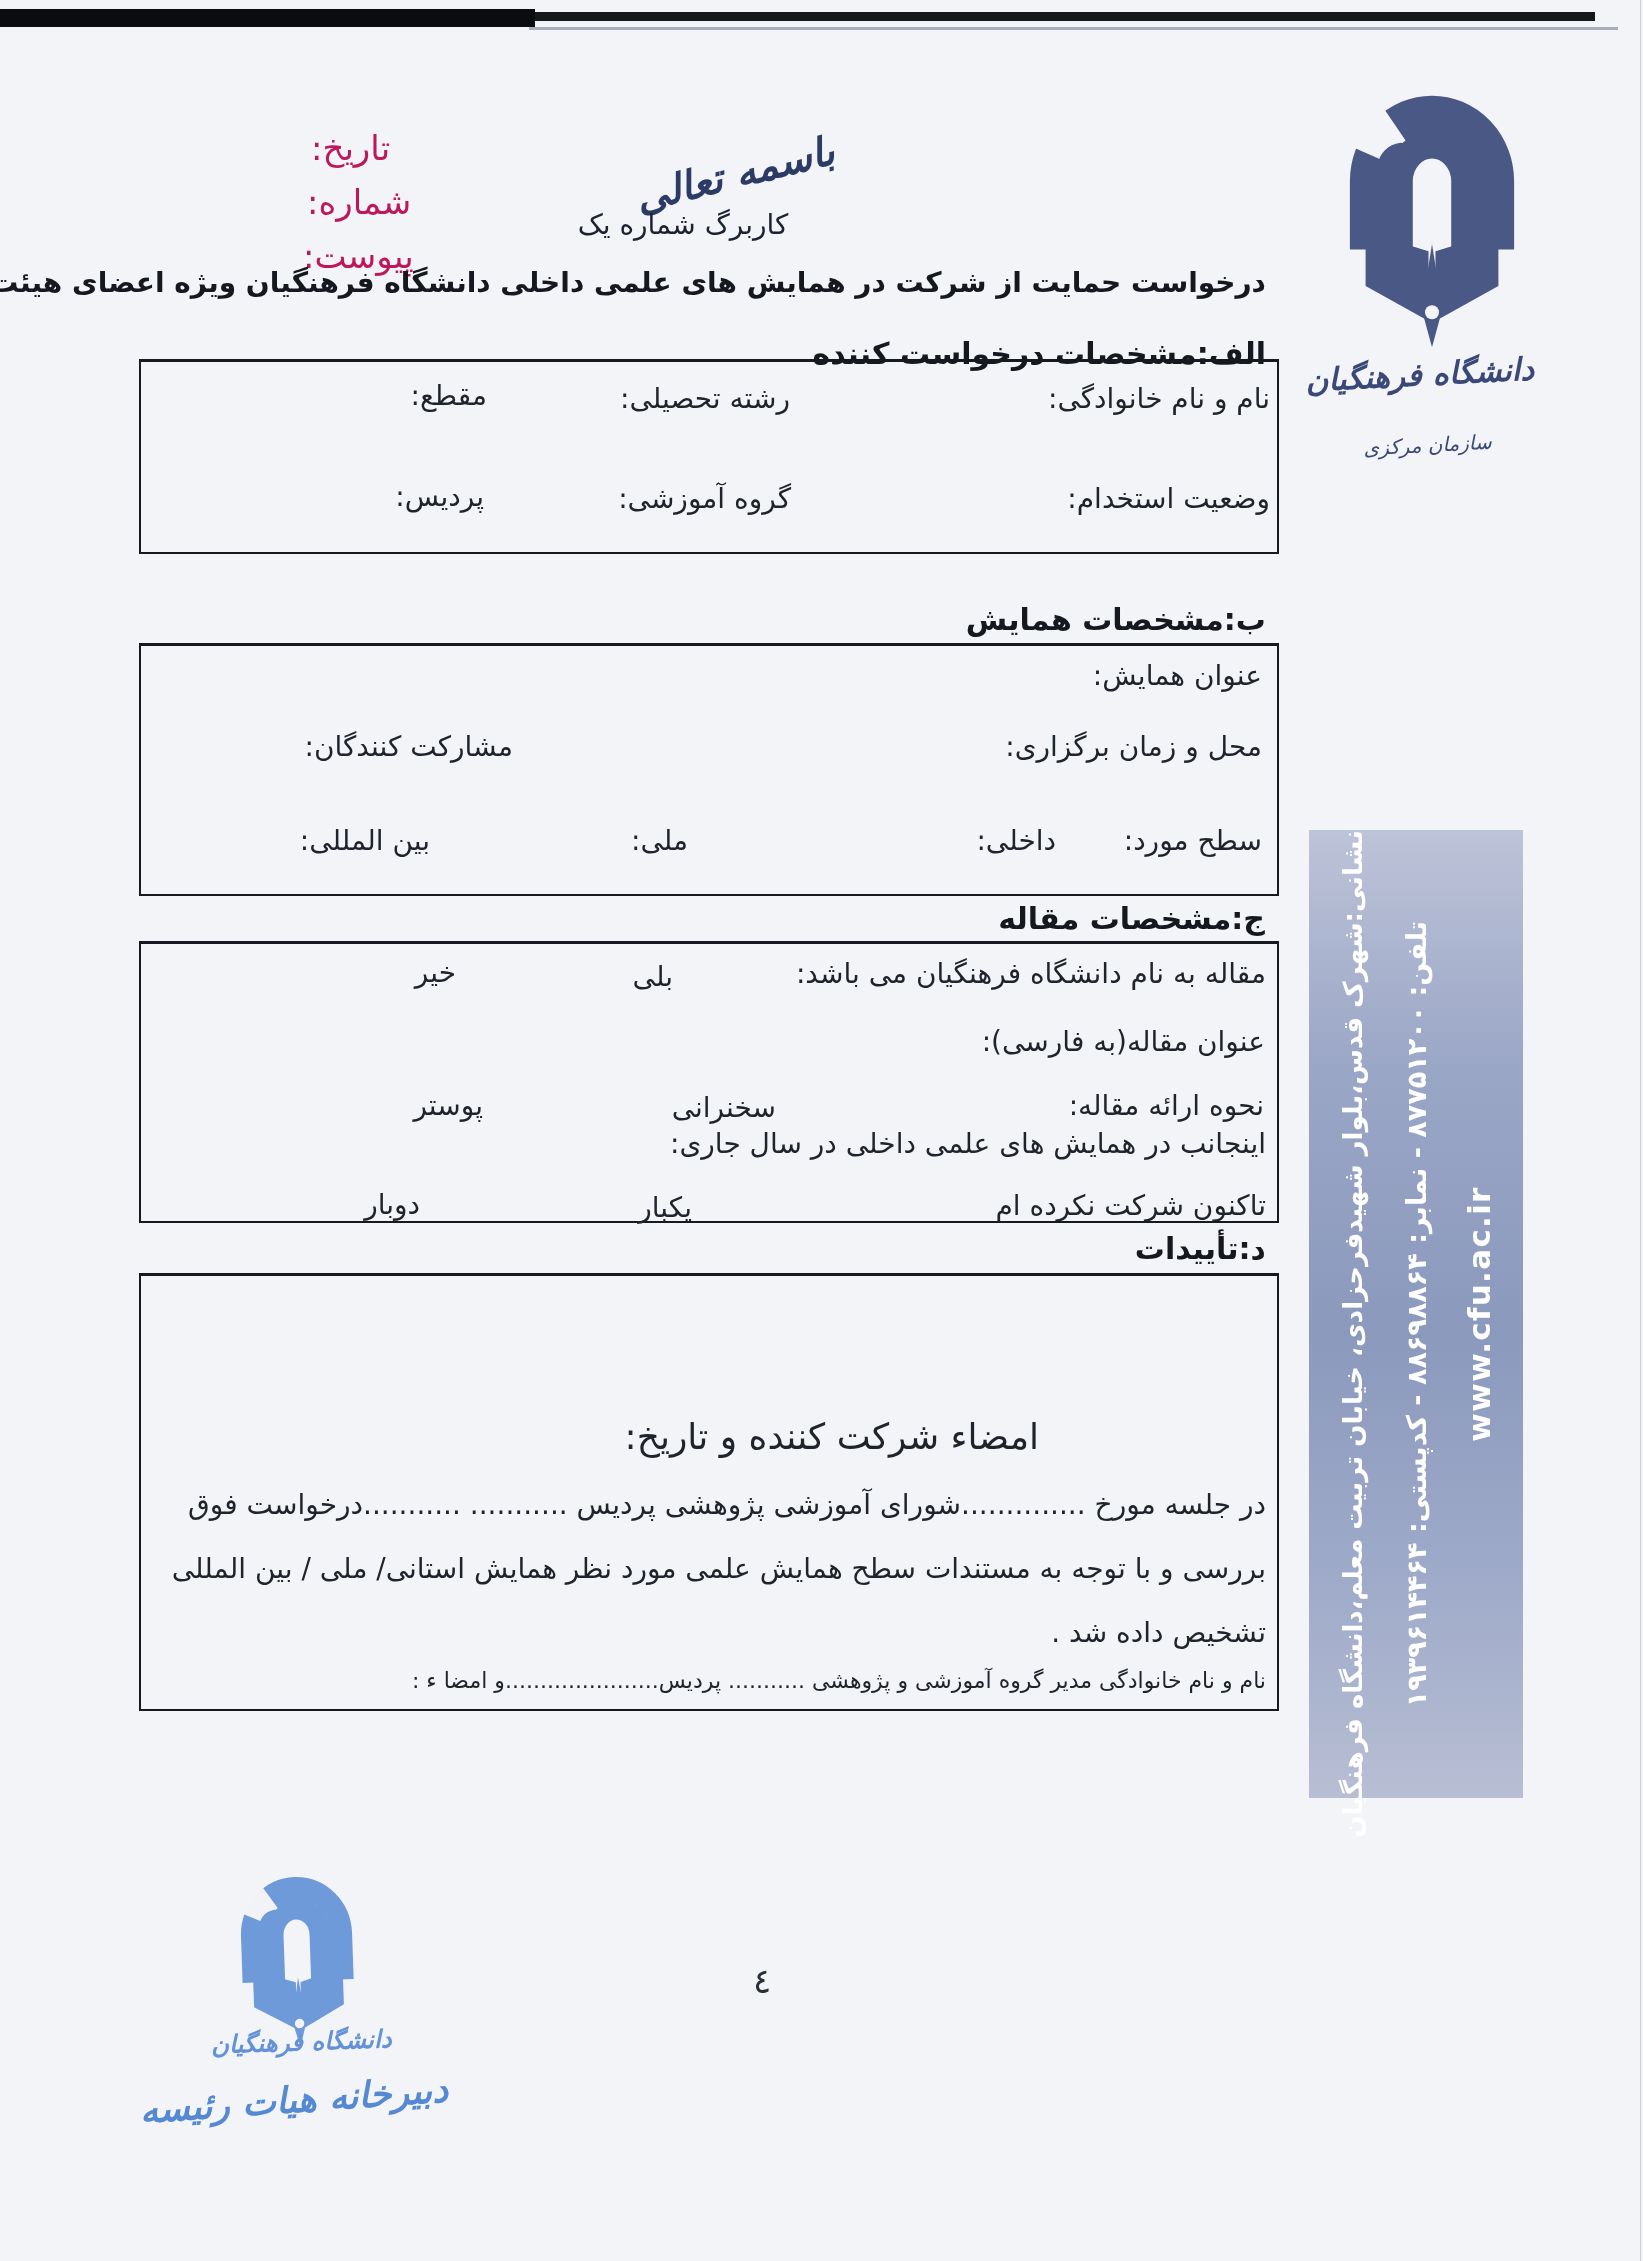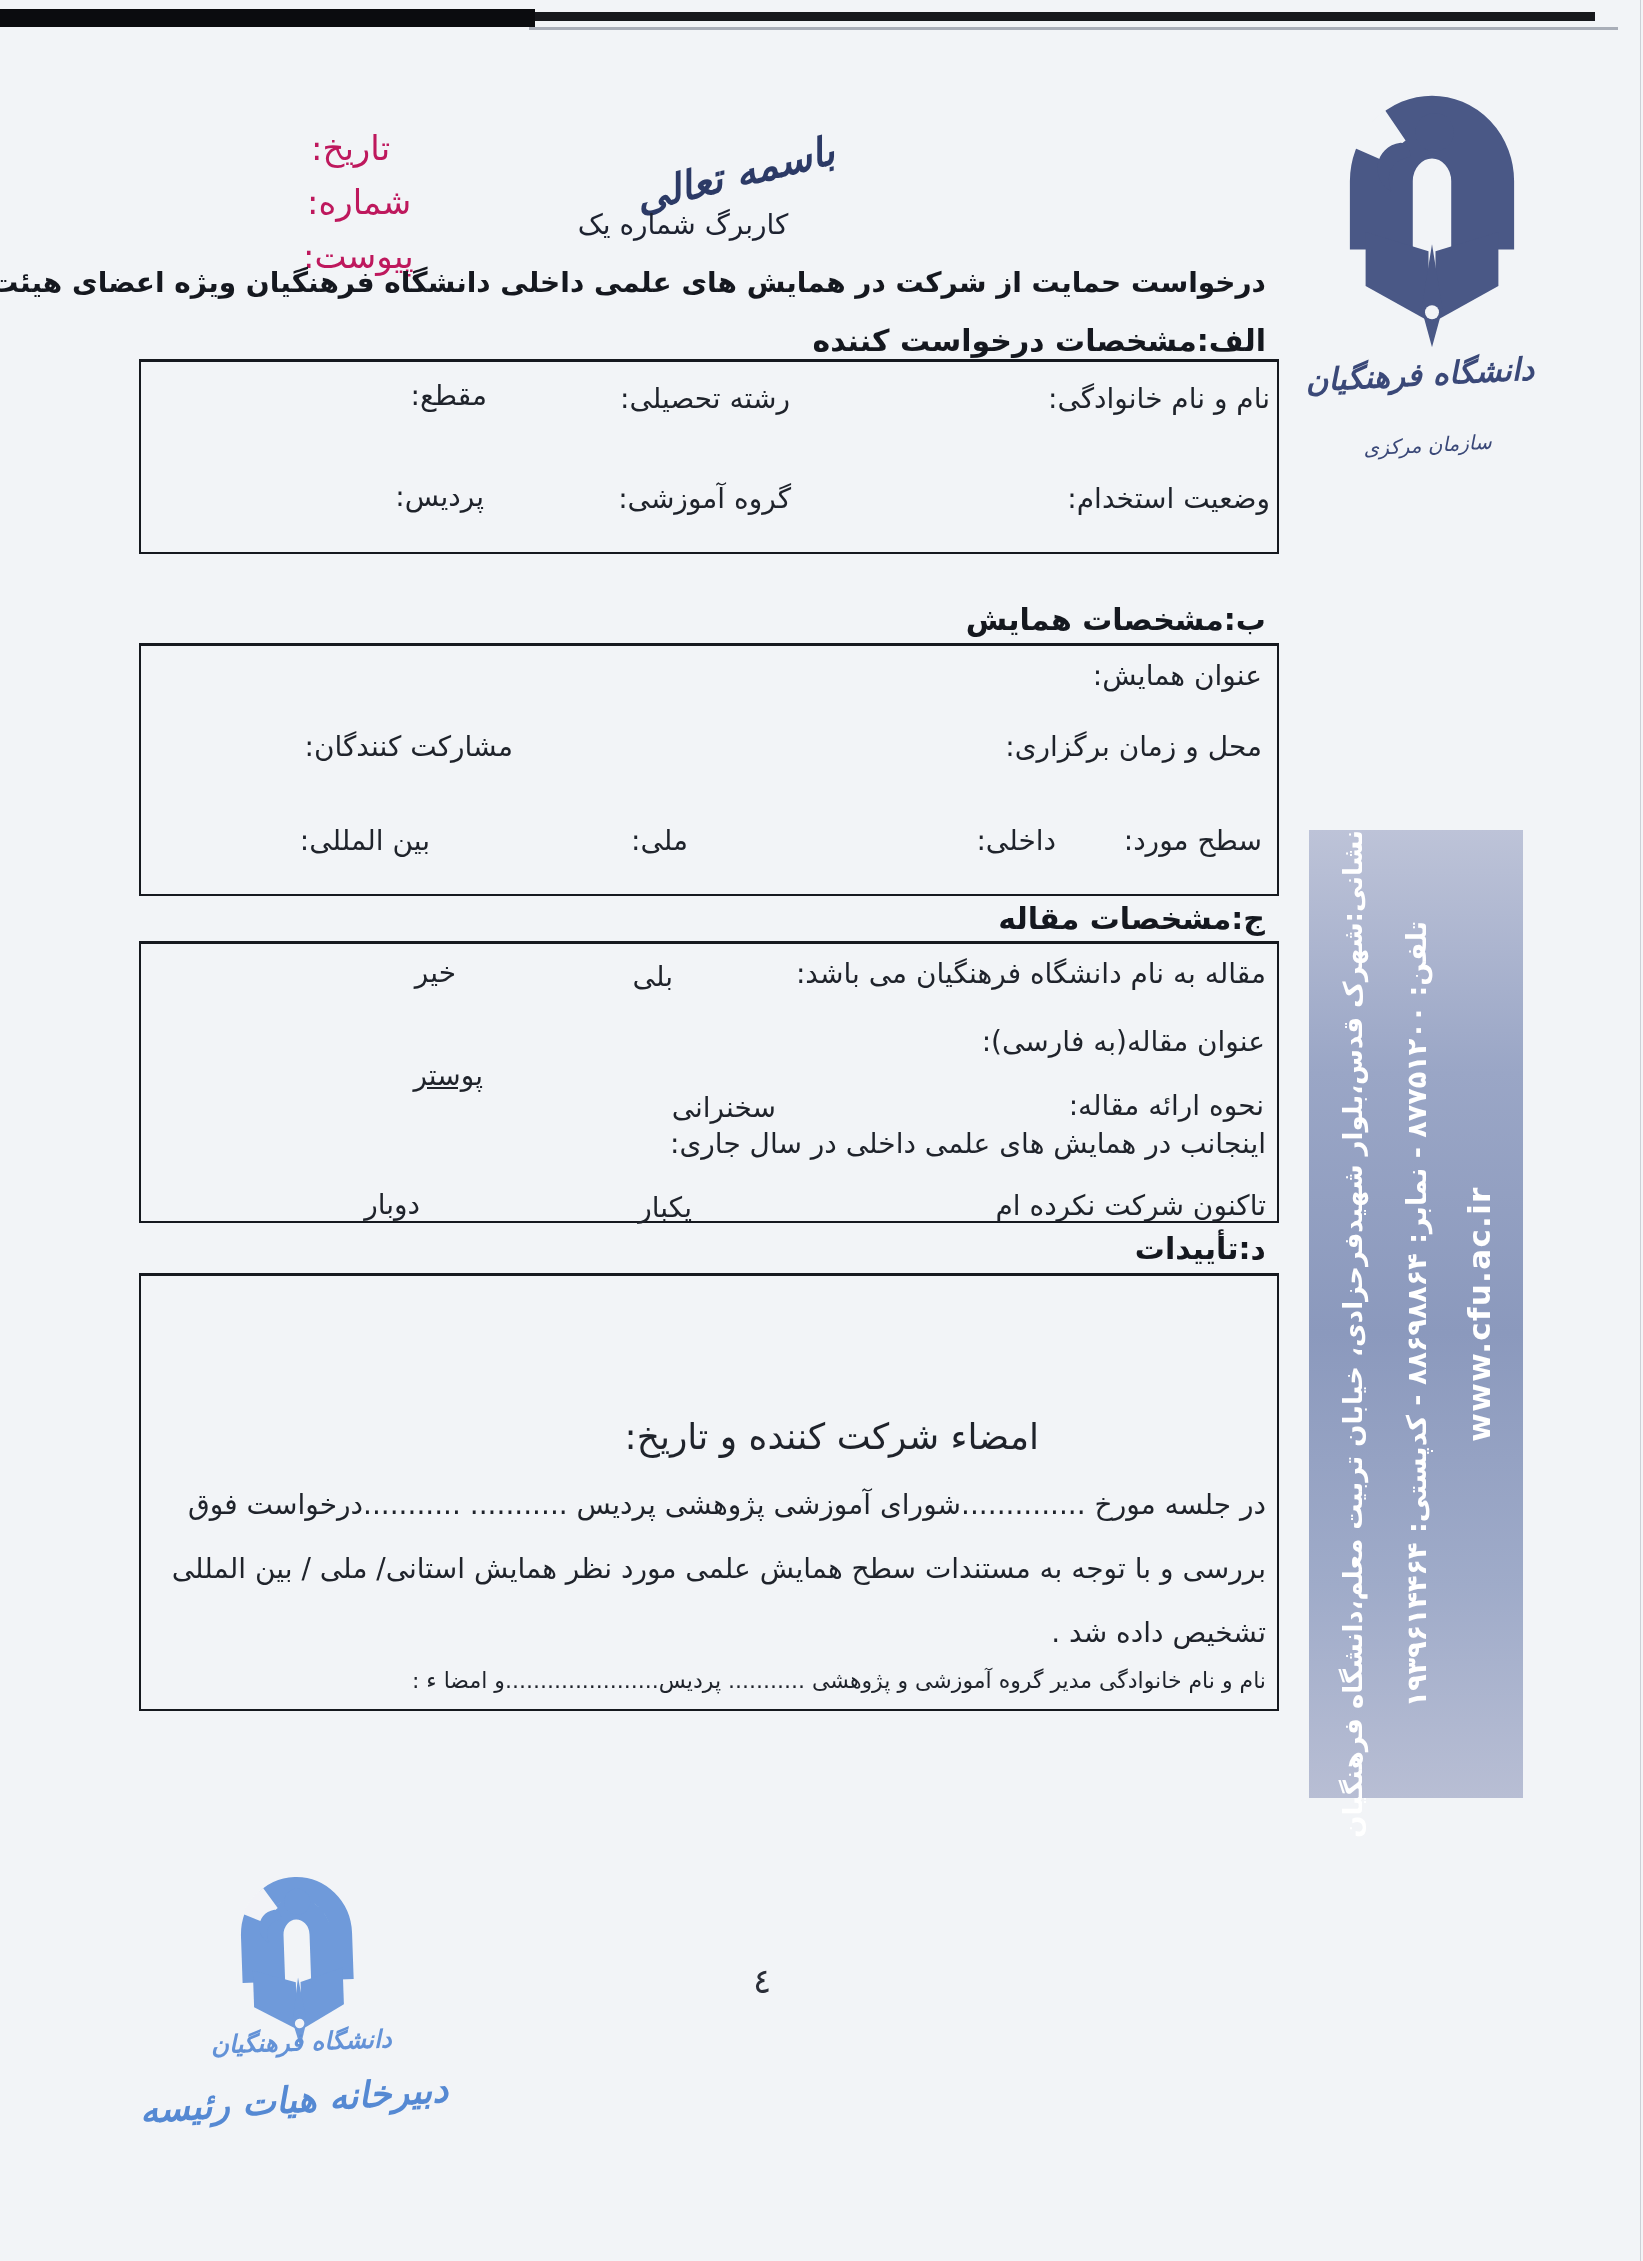--- a/index.html
+++ b/index.html
@@ -31,21 +31,21 @@
   .basmala{font-size:40px;font-weight:bold;font-style:italic;color:#2c3a66;
     transform:rotate(-14deg);white-space:nowrap;}
   .form-no{position:absolute;left:567px;top:208px;width:232px;text-align:center;
     font-size:28px;letter-spacing:1.3px;color:#1d2230;direction:rtl;white-space:nowrap;}
   .doc-title{position:absolute;right:378px;top:266px;font-size:28px;font-weight:bold;
     direction:rtl;white-space:nowrap;color:#15181f;}
 
   
   .sec-heading{position:absolute;font-size:30px;font-weight:bold;direction:rtl;
     white-space:nowrap;color:#15181f;}
-  .head-a{right:378px;top:323px;}
+  .head-a{right:378px;top:336px;}
   .head-b{right:378px;top:602px;}
   .head-c{right:379px;top:901px;}
   .head-d{right:378px;top:1231px;}
 
   
   .box{position:absolute;left:139px;width:1136px;border:2.6px solid #16191f;background:transparent;}
   .box-a{top:359px;height:190px;border-top-width:3.9px;}
   .box-b{top:643px;height:248px;border-top-width:3.9px;}
   .box-c{top:941px;height:277px;border-top-width:3.9px;}
   .box-d{top:1273px;height:433px;border-top-width:3.9px;}
@@ -69,21 +69,21 @@
   .b-national{right:956px;top:824px;}
   .b-intl{right:1214px;top:824px;}
 
   
   .c-inname{right:378px;top:957px;}
   .c-yes{right:971px;top:960px;}
   .c-no{right:1188px;top:956px;}
   .c-arttitle{right:379px;top:1025px;}
   .c-present{right:380px;top:1089px;}
   .c-speech{right:868px;top:1091px;}
-  .c-poster{right:1161px;top:1059px;text-decoration:underline;}
+  .c-poster{right:1161px;top:1089px;}
   .c-intro{right:378px;top:1127px;}
   .c-none{right:378px;top:1189px;}
   .c-once{right:952px;top:1191px;}
   .c-twice{right:1224px;top:1188px;}
 
   
   .d-par{position:absolute;right:378px;width:1110px;font-size:28px;direction:rtl;
     text-align:right;line-height:64px;color:#1f232b;}
   .d-decl{top:1283px;}
   .d-sign{position:absolute;right:605px;top:1416px;font-size:36px;direction:rtl;

